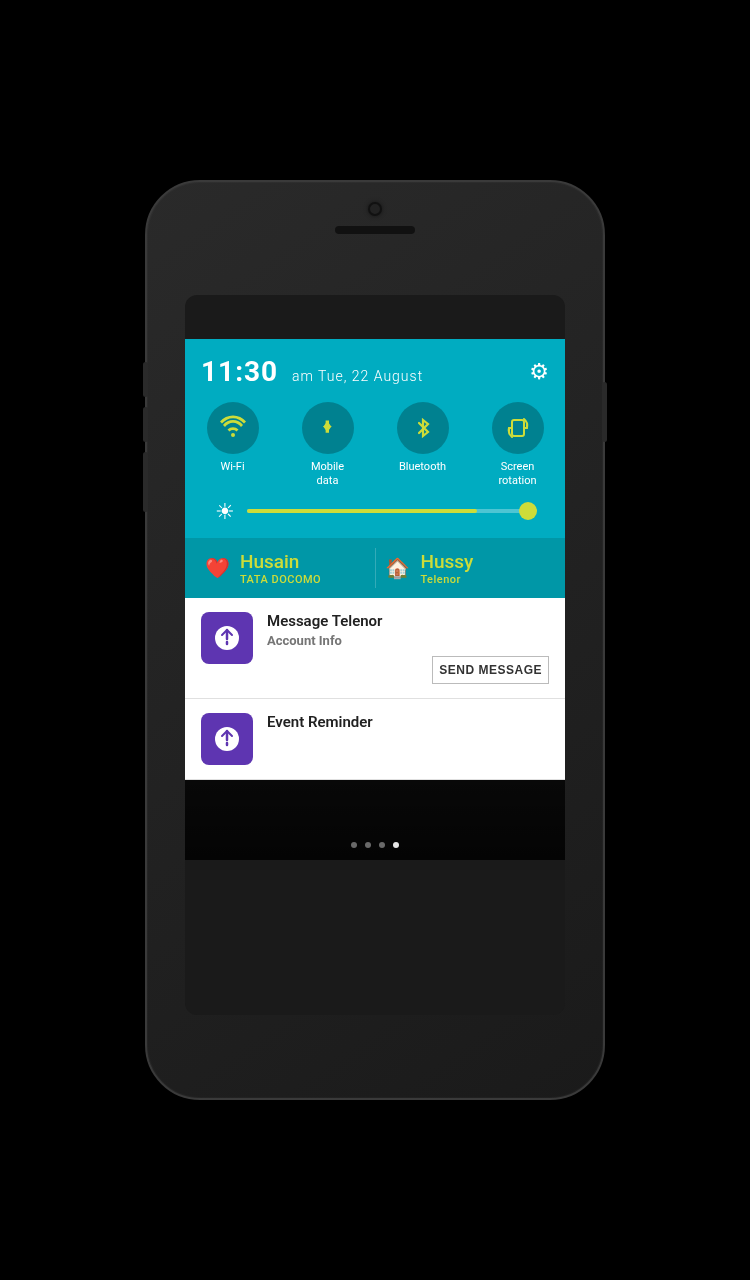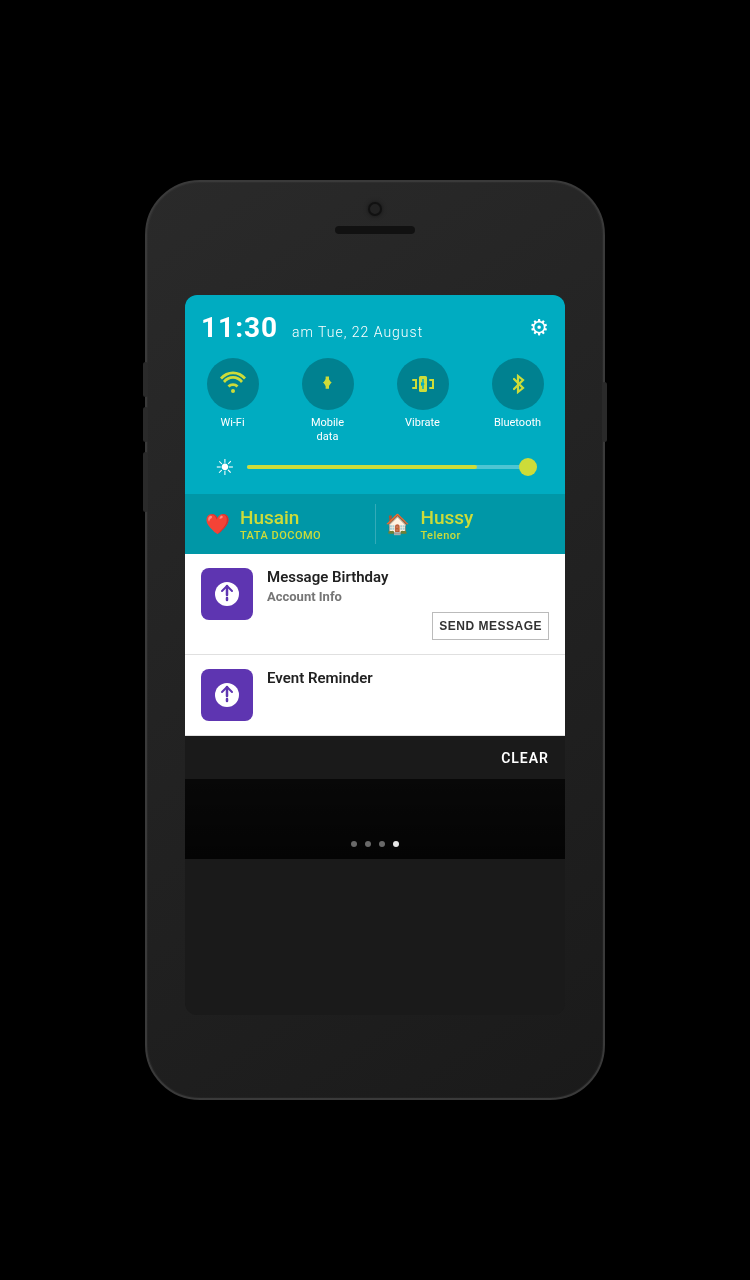--- a/index.html
+++ b/index.html
@@ -93,20 +93,21 @@
     
     .notification-shade {
       width: 100%;
       background: transparent;
     }
 
     
     .quick-settings-header {
       background: #00ACC1;
       padding: 16px 16px 0 16px;
+      margin-top: 44px;
     }
 
     .time-row {
       display: flex;
       justify-content: space-between;
       align-items: center;
       margin-bottom: 14px;
     }
 
     .time-text {
@@ -407,46 +408,46 @@
               <svg width="26" height="26" viewBox="0 0 26 26">
                 <g fill="#CDDC39">
                   <path d="M8 13 L13 6 L18 13 L15 13 L15 20 L11 20 L11 13 Z" transform="scale(0.85) translate(1.5,1)"></path>
                   <path d="M8 13 L13 20 L18 13 L15 13 L15 6 L11 6 L11 13 Z" transform="translate(0, 2) scale(0.85) translate(1.5,-2)"></path>
                 </g>
               </svg>
             </div>
             <span class="toggle-label">Mobile<br>data</span>
           </div>
 
-          <div class="toggle-item">
-            <div class="toggle-circle active">
-              <svg width="26" height="26" viewBox="0 0 26 26">
-                <g fill="#CDDC39">
-                  <rect x="9" y="5" width="8" height="16" rx="1.5"></rect>
-                  <path d="M3 9 L6 9 L6 17 L3 17" stroke="#CDDC39" stroke-width="2" fill="none" stroke-linecap="round"></path>
-                  <path d="M20 9 L23 9 L23 17 L20 17" stroke="#CDDC39" stroke-width="2" fill="none" stroke-linecap="round"></path>
-                  <line x1="13" y1="8" x2="13" y2="18" stroke="#00ACC1" stroke-width="1.5"></line>
-                  <path d="M11 11 L15 13 L11 15" fill="#00ACC1"></path>
-                </g>
-              </svg>
-            </div>
-            <span class="toggle-label">Vibrate</span>
-          </div>
 
           <div class="toggle-item">
             <div class="toggle-circle active">
               <svg width="26" height="26" viewBox="0 0 26 26">
                 <g fill="none" stroke="#CDDC39" stroke-width="2.2" stroke-linecap="round">
                   <path d="M9 8 L18 17 L13 21 L13 5 L18 9 L9 18"></path>
                 </g>
               </svg>
             </div>
             <span class="toggle-label">Bluetooth</span>
           </div>
 
+          <div class="toggle-item">
+            <div class="toggle-circle active">
+              <svg width="26" height="26" viewBox="0 0 26 26">
+                <g fill="none" stroke="#CDDC39" stroke-width="2" stroke-linecap="round" stroke-linejoin="round">
+                  <rect x="7" y="5" width="12" height="16" rx="2"></rect>
+                  <path d="M19 4 A9 9 0 0 1 22 13" stroke-width="2"></path>
+                  <path d="M22 10 L22 13 L19 13" stroke-width="2"></path>
+                  <path d="M7 22 A9 9 0 0 1 4 13" stroke-width="2"></path>
+                  <path d="M4 16 L4 13 L7 13" stroke-width="2"></path>
+                </g>
+              </svg>
+            </div>
+            <span class="toggle-label">Screen<br>rotation</span>
+          </div>
 
         </div>
 
         <div class="brightness-row">
           <span class="brightness-icon">☀</span>
           <div class="slider-track">
             <div class="slider-fill"></div>
             <div class="slider-thumb"></div>
           </div>
         </div>
@@ -474,21 +475,21 @@
 
         <div class="notification-item">
           <div class="notif-icon-wrap">
             <svg width="30" height="30" viewBox="0 0 30 30">
               <circle cx="15" cy="15" r="12" fill="white"></circle>
               <path d="M15 7 L15 16 M15 19 L15 21" stroke="#5E35B1" stroke-width="2.5" stroke-linecap="round"></path>
               <path d="M10 12 L15 7 L20 12" fill="none" stroke="#5E35B1" stroke-width="2" stroke-linecap="round" stroke-linejoin="round"></path>
             </svg>
           </div>
           <div class="notif-content">
-            <div class="notif-title">Message Birthday</div>
+            <div class="notif-title">Message Telenor</div>
             <div class="notif-subtitle">Account Info</div>
             <div class="notif-action">
               <button class="send-btn">SEND MESSAGE</button>
             </div>
           </div>
         </div>
 
         <div class="notification-item">
           <div class="notif-icon-wrap">
             <svg width="30" height="30" viewBox="0 0 30 30">
@@ -497,23 +498,20 @@
               <path d="M10 12 L15 7 L20 12" fill="none" stroke="#5E35B1" stroke-width="2" stroke-linecap="round" stroke-linejoin="round"></path>
             </svg>
           </div>
           <div class="notif-content">
             <div class="notif-title">Event Reminder</div>
           </div>
         </div>
 
       </div>
 
-      <div class="clear-row">
-        <span class="clear-text">CLEAR</span>
-      </div>
 
       <div class="home-screen">
         <div class="dots-row">
           <div class="dot"></div>
           <div class="dot"></div>
           <div class="dot"></div>
           <div class="dot active"></div>
         </div>
       </div>
 

